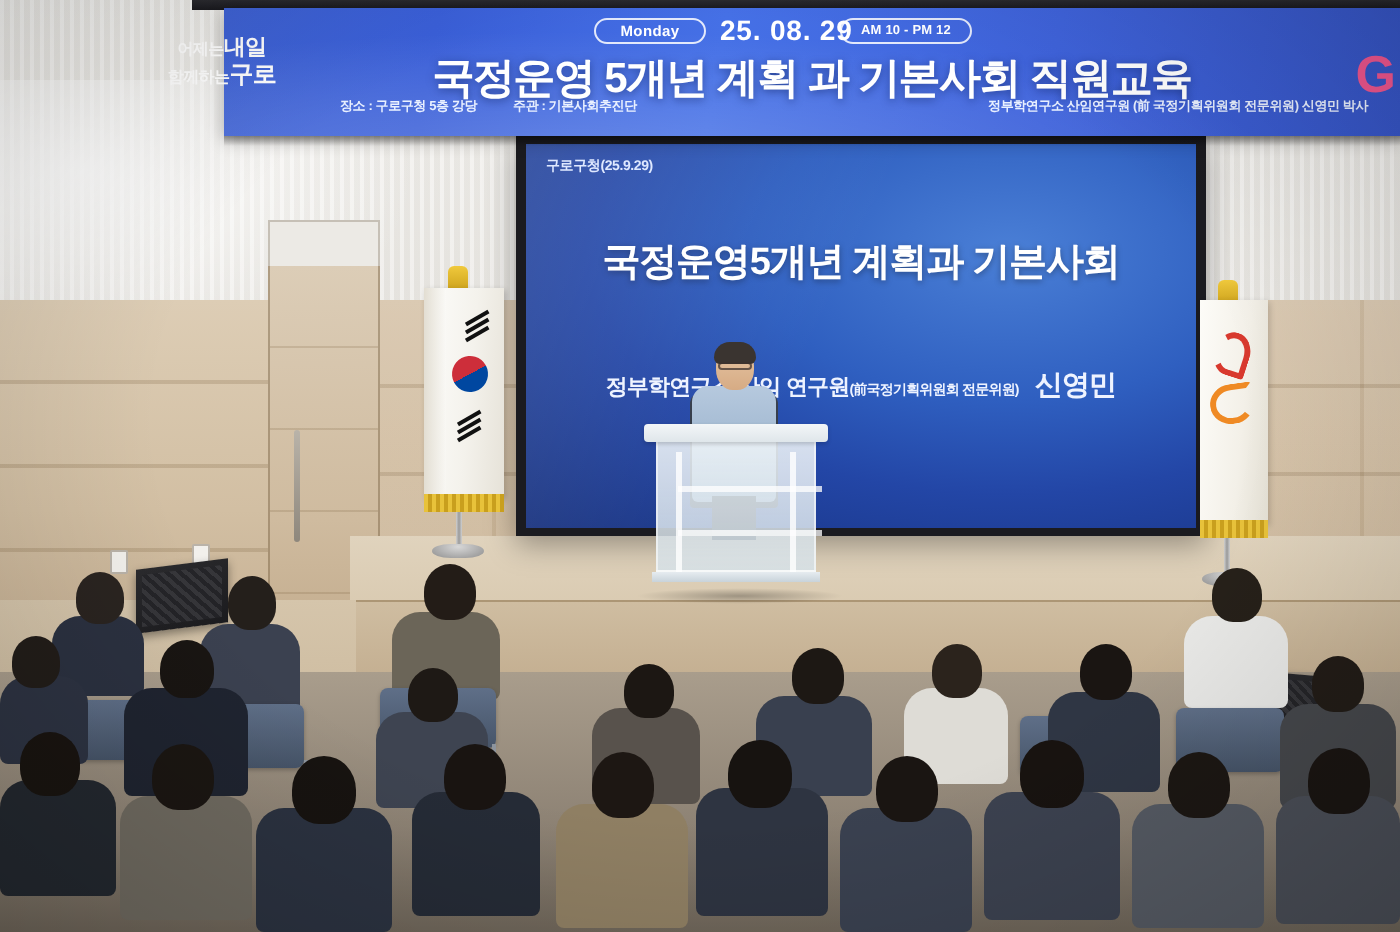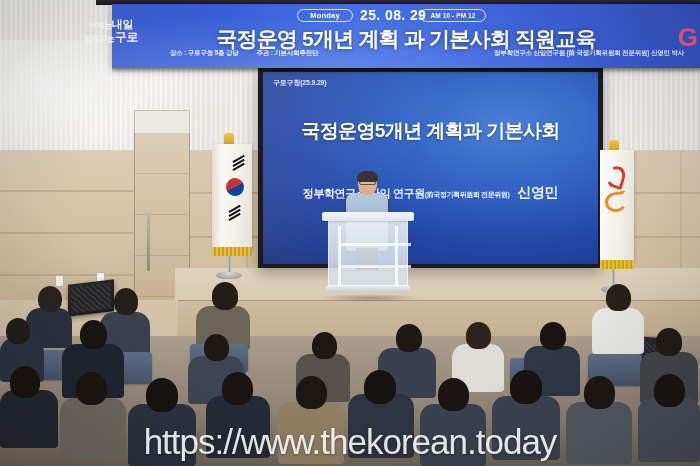--- a/index.html
+++ b/index.html
@@ -357,14 +357,13 @@
   <div class="bn-date">25. 08. 29</div>
   <div class="pill pill-time">AM 10 - PM 12</div>
   <div class="bn-title">국정운영 5개년 계획 과 기본사회  직원교육</div>
   <div class="bn-left-info">
     <span>장소 : 구로구청 5층 강당</span><span>주관 : 기본사회추진단</span>
   </div>
   <div class="bn-right-info">정부학연구소 산임연구원 (前 국정기획위원회 전문위원) 신영민 박사</div>
   <div class="bn-g">G</div>
 
   <div class="vignette"></div>
-  <div class="watermark">https://www.thekorean.today</div>
 </div>
 
 </body></html>

